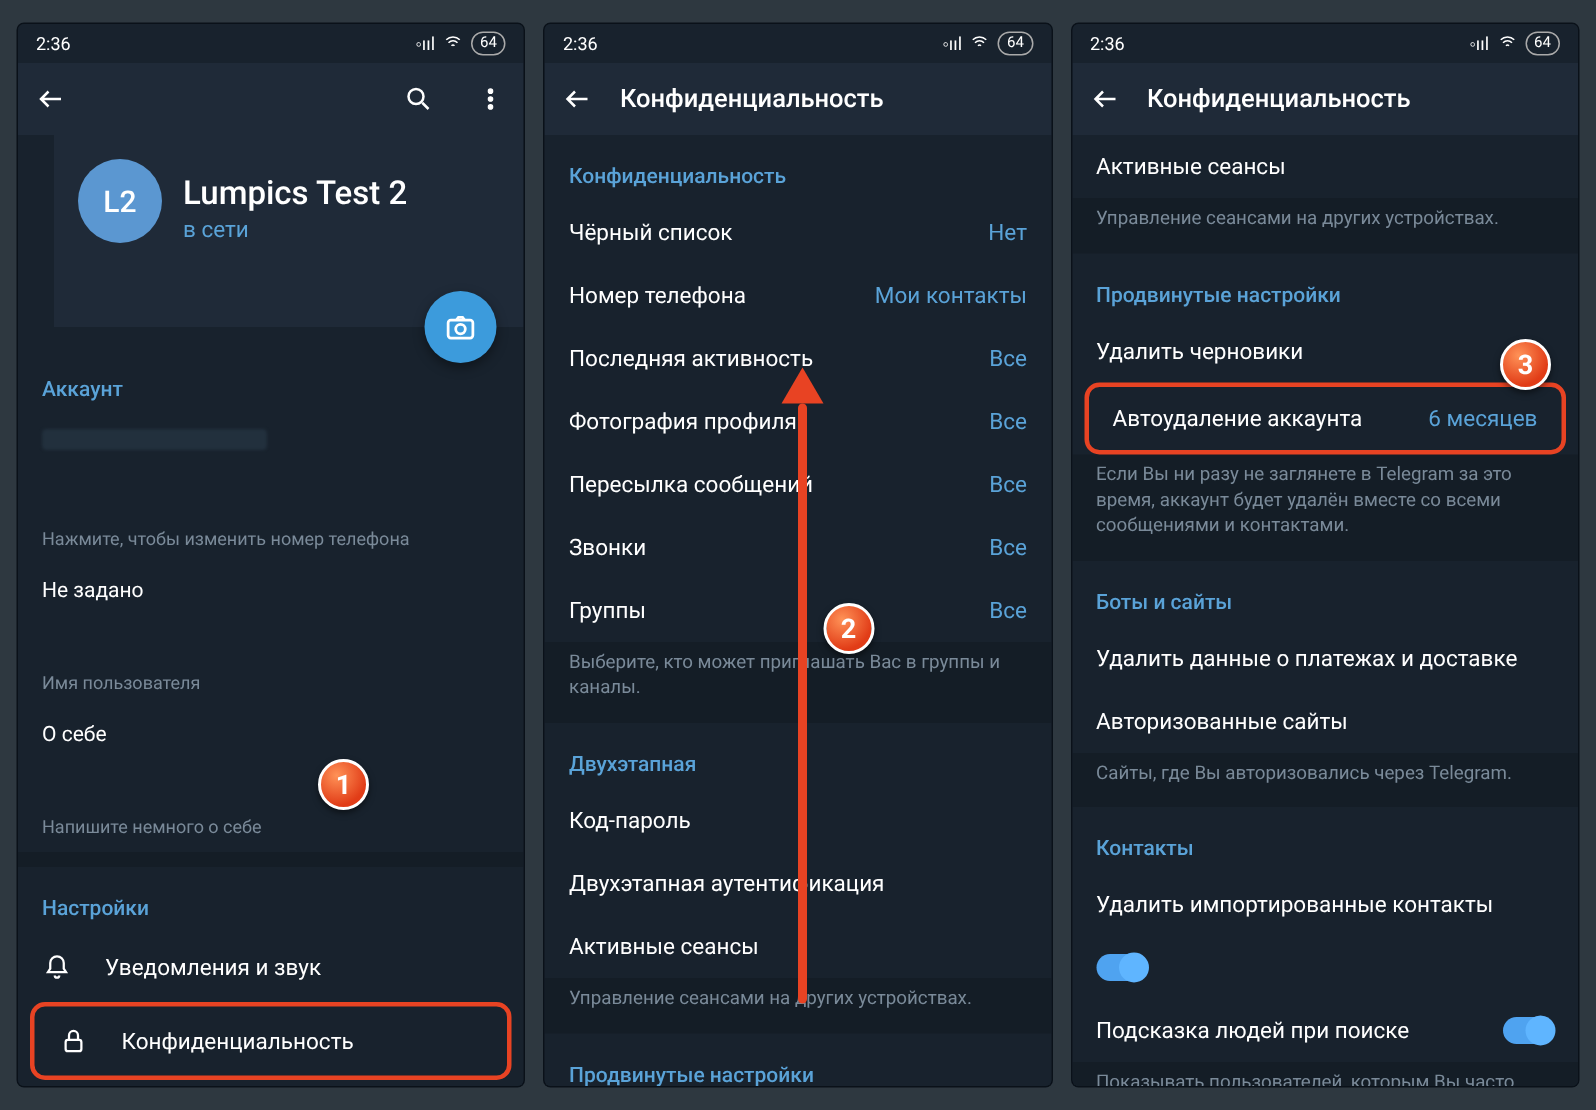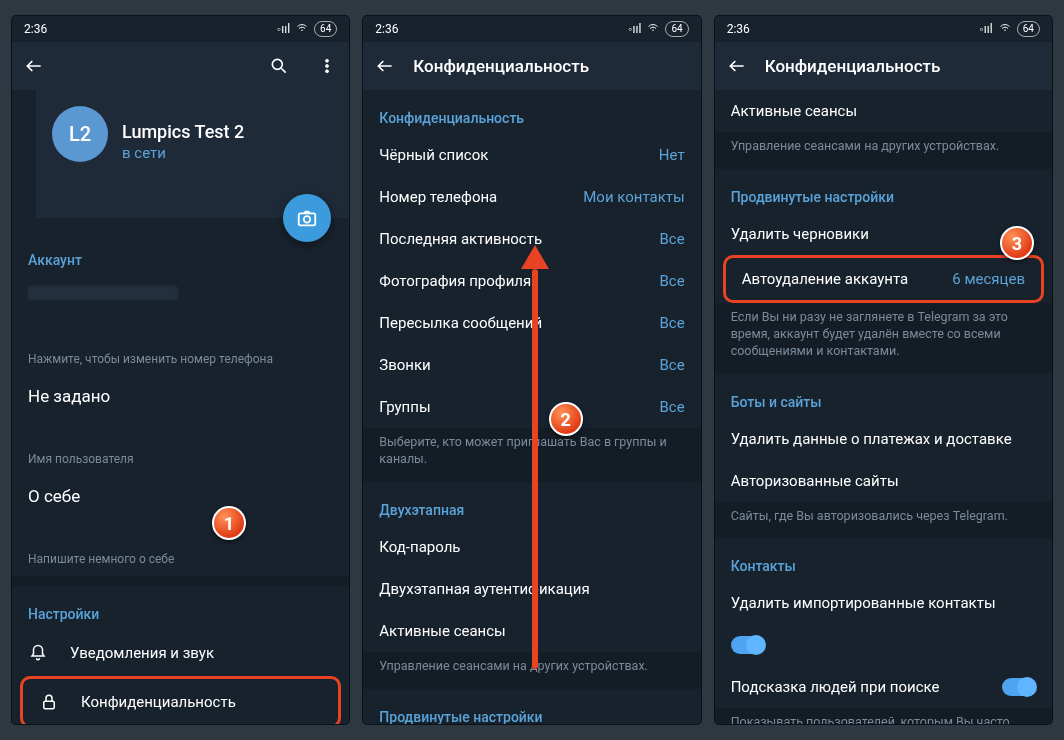--- a/index.html
+++ b/index.html
@@ -75,21 +75,21 @@
     align-items: flex-end;
     gap: 14px;
     position: relative;
     margin-left: 24px;
   }
   .avatar {
     width: 56px; height: 56px; border-radius: 50%;
     background: #5b97d1; display:flex; align-items:center; justify-content:center;
     font-size: 20px; font-weight:500; color:#fff;
   }
-  .profile-name { font-size: 18px; font-weight:500; }
+  .profile-name { font-size: 22px; font-weight:500; }
   .profile-status { font-size: 15px; color: var(--accent-blue); margin-top:2px;}
   .camera-fab {
     position:absolute; right:18px; bottom:-24px;
     width:48px; height:48px; border-radius:50%;
     background:#3c9bdc; display:flex; align-items:center; justify-content:center;
     box-shadow:0 3px 8px rgba(0,0,0,.4);
   }
   .content { flex:1; overflow:hidden; background: var(--bg-dark); }
   .section-label {
     color: var(--accent-blue);
@@ -99,21 +99,21 @@
   }
   .row {
     display:flex; align-items:center;
     padding: 12px 16px;
     min-height: 46px;
     gap: 22px;
   }
   .row .icon-slot { width:20px; display:flex; justify-content:center; }
   .row .label { flex:1; font-size:15px; color: var(--text-primary); }
   .row.sub { flex-direction:column; align-items:flex-start; gap:4px; padding-top:10px; padding-bottom:10px;}
-  .row.sub .sub-label { font-size:17px; color:var(--text-primary);}
+  .row.sub .sub-label { font-size:14px; color:var(--text-primary);}
   .row.sub .sub-hint { font-size:12px; color:var(--text-secondary);margin-top:42px;}
   .hint-block {
     padding: 6px 16px 14px 16px;
     font-size: 12.5px;
     color: var(--text-secondary);
     background: var(--bg-darker);
     line-height:1.35;
   }
   .sep { height: 10px; background: var(--bg-darker); }
   .kv-row {

